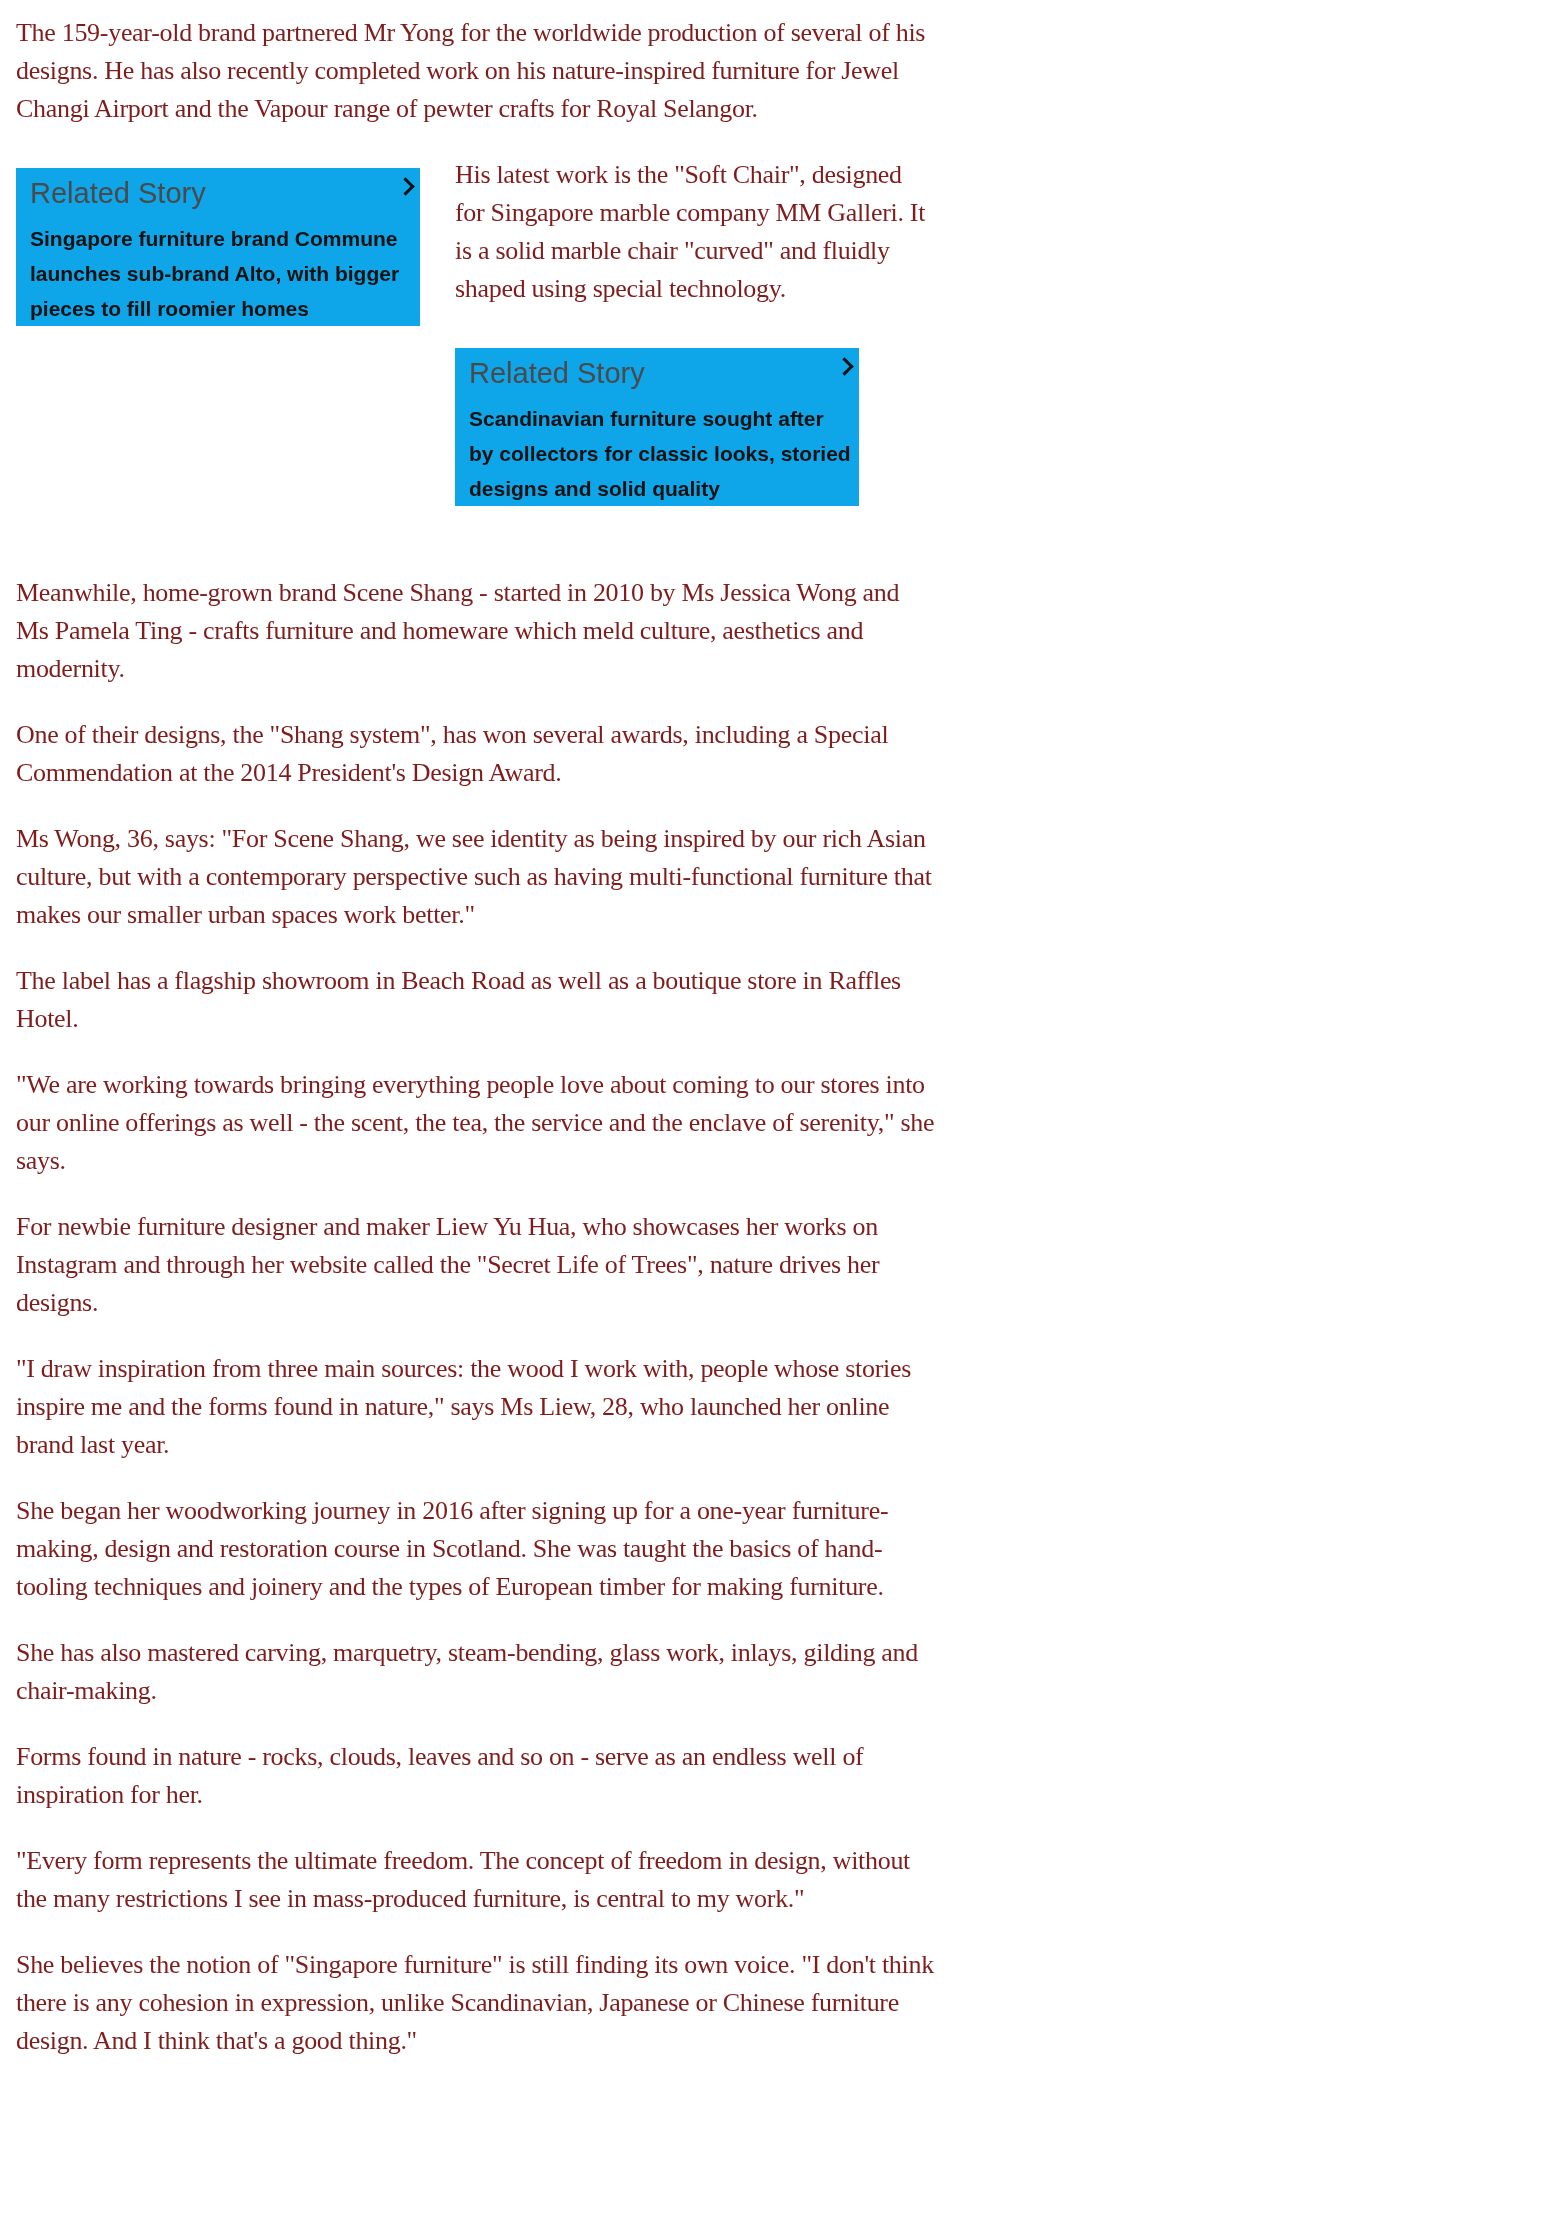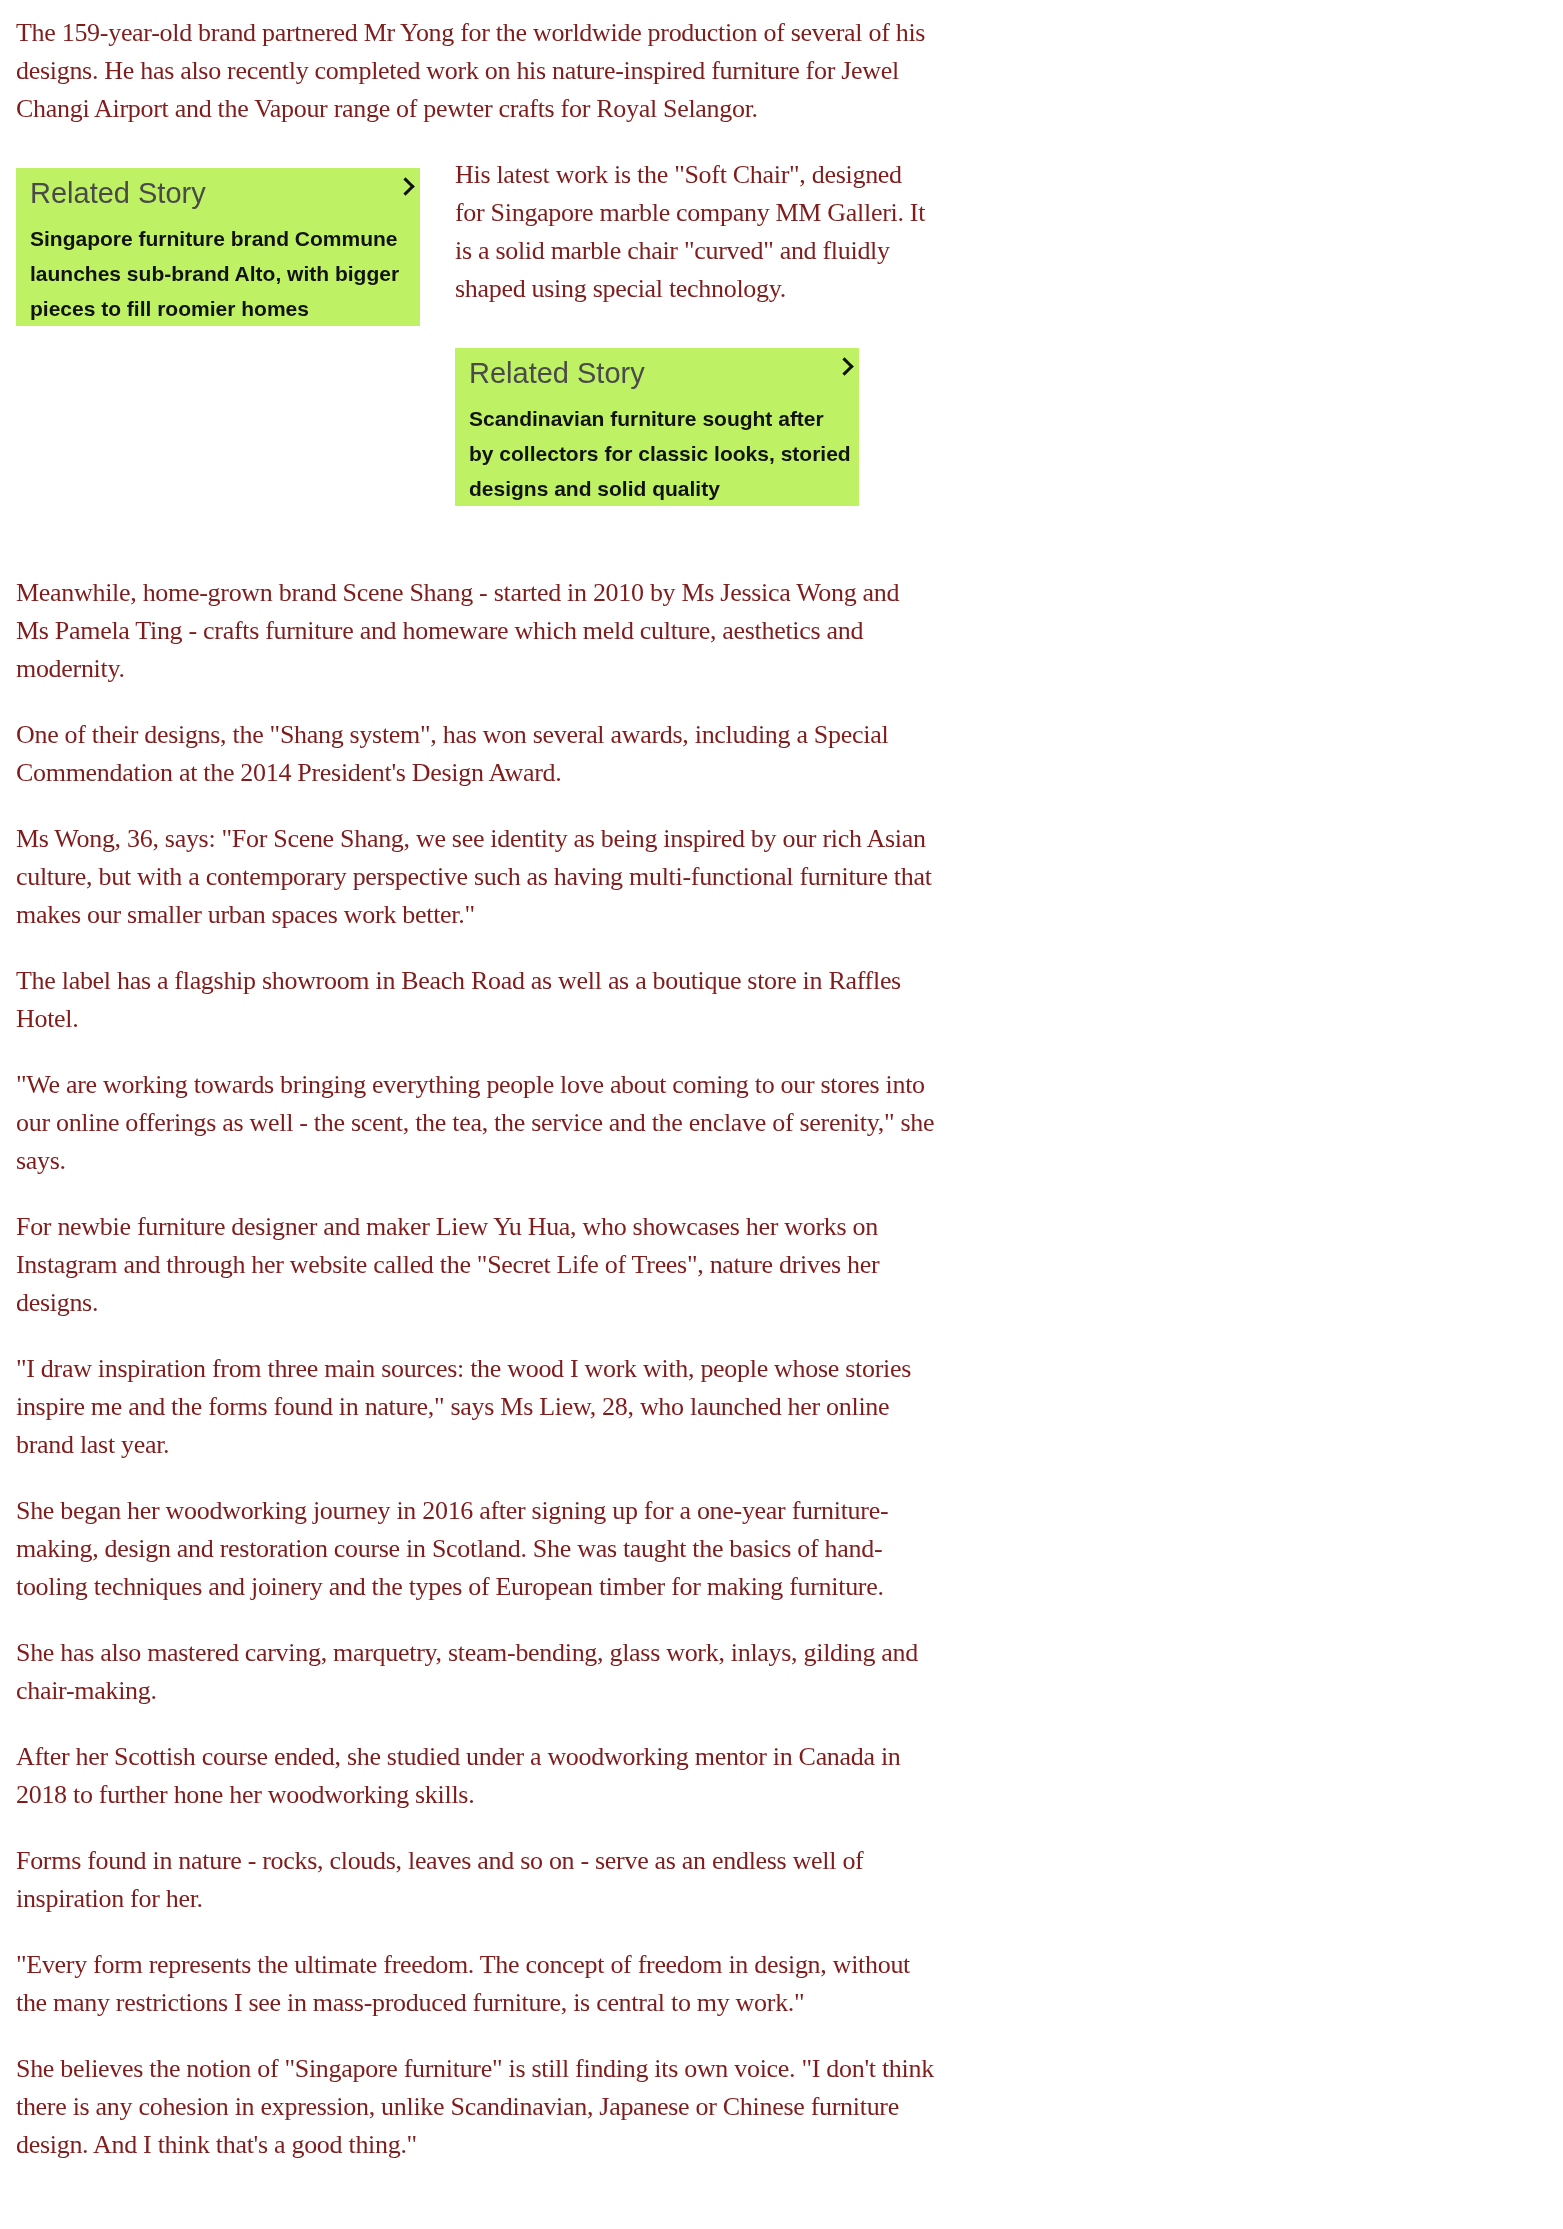--- a/index.html
+++ b/index.html
@@ -23,21 +23,21 @@
     margin: 28px 0;
   }
   .article > p.body-text:first-child { margin-top: 0; }
   aside.related {
     float: left;
     width: 404px;
     margin: 12px 35px 68px 0;
     padding: 8px 0 0 14px;
     position: relative;
     cursor: pointer;
-    background: #bef264;
+    background: #0ea5e9;
   }
   .related-label {
     font-family: "Liberation Sans", "DejaVu Sans", sans-serif;
     font-size: 29px;
     line-height: 35px;
     font-weight: 400;
     color: #4a4a4a;
   }
   .related-title {
     font-family: "Liberation Sans", "DejaVu Sans", sans-serif;
@@ -82,18 +82,17 @@
 
   <p class="body-text">Meanwhile, home-grown brand Scene Shang - started in 2010 by Ms Jessica Wong and Ms Pamela Ting - crafts furniture and homeware which meld culture, aesthetics and modernity.</p>
   <p class="body-text">One of their designs, the "Shang system", has won several awards, including a Special Commendation at the 2014 President's Design Award.</p>
   <p class="body-text">Ms Wong, 36, says: "For Scene Shang, we see identity as being inspired by our rich Asian culture, but with a contemporary perspective such as having multi-functional furniture that makes our smaller urban spaces work better."</p>
   <p class="body-text">The label has a flagship showroom in Beach Road as well as a boutique store in Raffles Hotel.</p>
   <p class="body-text">"We are working towards bringing everything people love about coming to our stores into our online offerings as well - the scent, the tea, the service and the enclave of serenity," she says.</p>
   <p class="body-text">For newbie furniture designer and maker Liew Yu Hua, who showcases her works on Instagram and through her website called the "Secret Life of Trees", nature drives her designs.</p>
   <p class="body-text">"I draw inspiration from three main sources: the wood I work with, people whose stories inspire me and the forms found in nature," says Ms Liew, 28, who launched her online brand last year.</p>
   <p class="body-text">She began her woodworking journey in 2016 after signing up for a one-year furniture-making, design and restoration course in Scotland. She was taught the basics of hand-tooling techniques and joinery and the types of European timber for making furniture.</p>
   <p class="body-text">She has also mastered carving, marquetry, steam-bending, glass work, inlays, gilding and chair-making.</p>
-  <p class="body-text">After her Scottish course ended, she studied under a woodworking mentor in Canada in 2018 to further hone her woodworking skills.</p>
   <p class="body-text">Forms found in nature - rocks, clouds, leaves and so on - serve as an endless well of inspiration for her.</p>
   <p class="body-text">"Every form represents the ultimate freedom. The concept of freedom in design, without the many restrictions I see in mass-produced furniture, is central to my work."</p>
   <p class="body-text">She believes the notion of "Singapore furniture" is still finding its own voice. "I don't think there is any cohesion in expression, unlike Scandinavian, Japanese or Chinese furniture design. And I think that's a good thing."</p>
 
 </main>
 
 </body></html>

